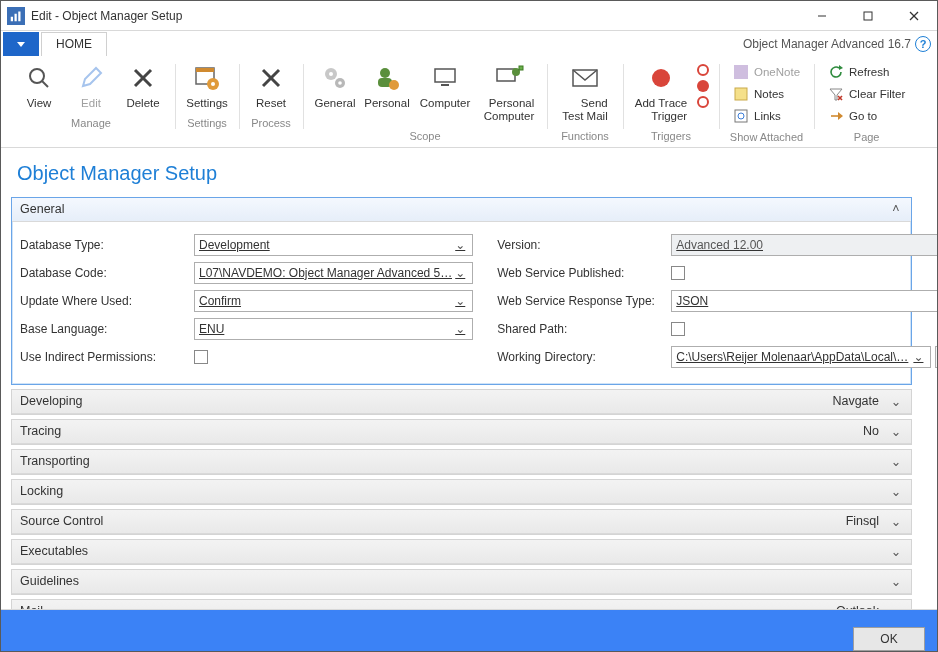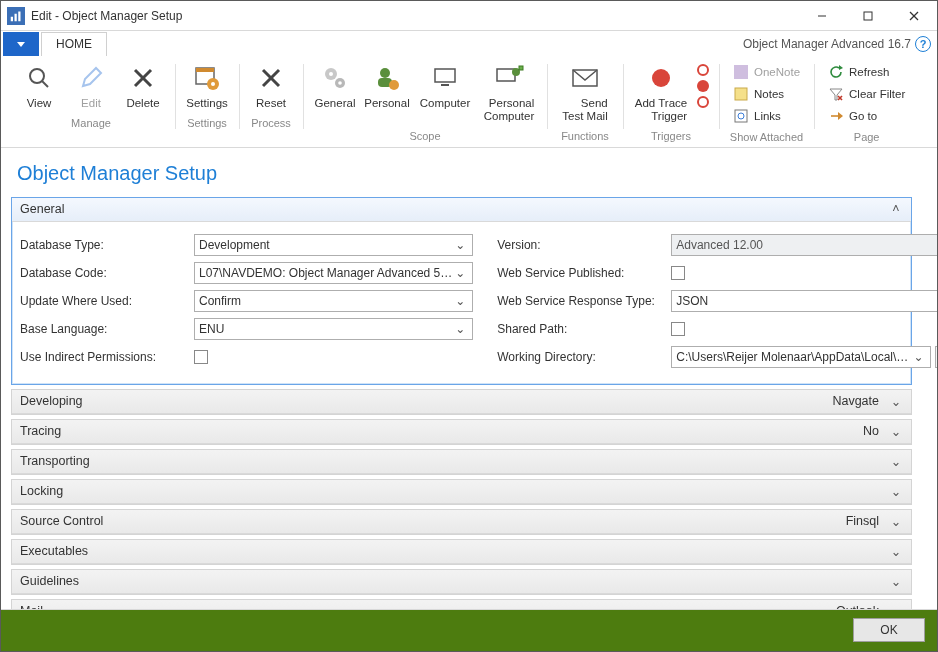--- a/index.html
+++ b/index.html
@@ -48,30 +48,30 @@
   .panel.active { border:1px solid #6aa5e8; box-shadow: inset 0 0 0 1px #cfe3f8; }
   .panel-head { background:linear-gradient(#f3f3f3,#e9e9e9); height:24px; display:flex; align-items:center; padding:0 8px; font-size:12.5px; color:#333; border-bottom:1px solid #d9d9d9;}
   .panel.active .panel-head { background:linear-gradient(#f4f8fe,#e6eef9); }
   .panel-head .ph-spacer { flex:1 1 auto; }
   .panel-head .ph-value { color:#333; padding-right:10px;}
   .chev { width:14px; text-align:center; color:#555;}
   .panel-body { padding:10px 8px 12px 8px; display:flex; gap:24px;}
   .col { flex:1 1 0; }
   .field { display:flex; align-items:center; height:26px; margin-bottom:2px;}
   .field .flabel { width:174px; color:#333; }
-  .field .fcontrol { flex:1 1 auto; display:flex; align-items:center; gap:4px;}
+  .field .fcontrol { flex:1 1 auto; display:flex; align-items:center; gap:4px;text-decoration:underline;}
   .combo, .txt { height:22px; border:1px solid #aeaeae; background:#fff; display:flex; align-items:center; padding:0 4px; width:100%; position:relative; font-size:12px;}
   .combo .cval { flex:1 1 auto; white-space:nowrap; overflow:hidden; text-overflow:ellipsis;}
   .combo .carrow { width:16px; text-align:center; color:#555;}
   .txt.readonly { background:#eef0f2; color:#555;}
   .chk { width:14px; height:14px; border:1px solid #888; background:#fff;}
   .ellips { width:24px; height:22px; border:1px solid #aeaeae; background:#f5f5f5; display:flex; align-items:center; justify-content:center; font-weight:bold;}
   .panel.collapsed { border:1px solid #d4d4d4; }
   
-  .footer { height:44px; border-top:1px solid #d9d9d9; display:flex; align-items:center; justify-content:flex-end; padding:0 12px; background:#4d7c0f;}
+  .footer { height:44px; border-top:1px solid #d9d9d9; display:flex; align-items:flex-end; justify-content:flex-end; padding:0 12px; background:#3b82f6;}
   .btn { min-width:72px; height:24px; border:1px solid #9e9e9e; background:#e7e7e7; display:flex; align-items:center; justify-content:center; font-size:12px;}
   svg { display:block; }
 </style>
 </head>
 <body>
 
 <div class="window">
 
   <div class="titlebar">
     <div class="app-icon">

